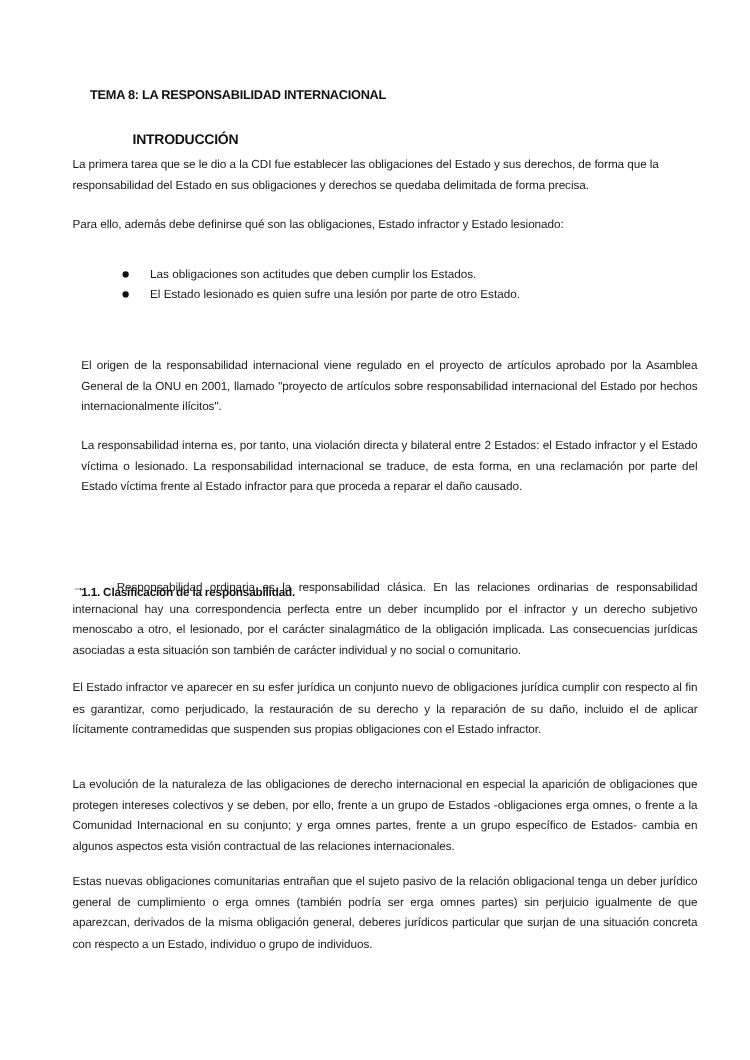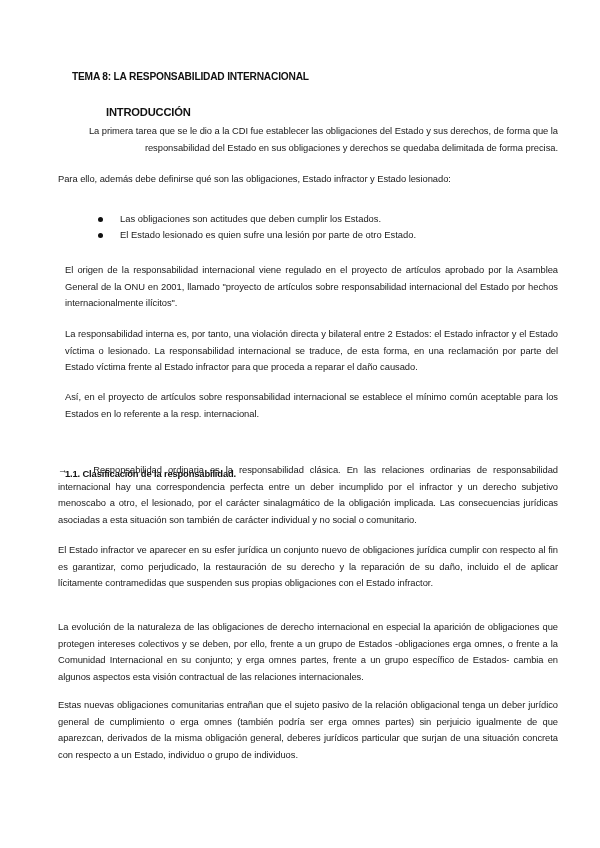--- a/index.html
+++ b/index.html
@@ -27,20 +27,21 @@
       position: absolute;
       left: 58px;
       width: 500px;
       font-size: 9.4px;
       line-height: 16.6px;
       letter-spacing: -0.05px;
     }
     .indent {
       left: 65px;
       width: 493px;
+      margin-top: 22px;
     }
     .justify {
       text-align: justify;
       text-align-last: left;
     }
     .title {
       position: absolute;
       left: 72px;
       font-size: 10.2px;
       font-weight: bold;
@@ -92,40 +93,39 @@
   </style>
 </head>
 <body>
 
 <div class="page">
 
   <div class="title" style="top:71px;">TEMA 8: LA RESPONSABILIDAD INTERNACIONAL</div>
 
   <div class="heading2" style="top:106px;">INTRODUCCIÓN</div>
 
-  <p class="block" style="top:123px;text-align:right;">La primera tarea que se le dio a la CDI fue establecer las obligaciones del Estado y sus derechos, de forma que la responsabilidad del Estado en sus obligaciones y derechos se quedaba delimitada de forma precisa.</p>
+  <p class="block" style="top:123px;">La primera tarea que se le dio a la CDI fue establecer las obligaciones del Estado y sus derechos, de forma que la responsabilidad del Estado en sus obligaciones y derechos se quedaba delimitada de forma precisa.</p>
 
   <p class="block" style="top:171px;">Para ello, además debe definirse qué son las obligaciones, Estado infractor y Estado lesionado:</p>
 
   <ul class="bullets">
     <li>
       <span class="bullet-dot"></span>
       <span>Las obligaciones son actitudes que deben cumplir los Estados.</span>
     </li>
     <li>
       <span class="bullet-dot"></span>
       <span>El Estado lesionado es quien sufre una lesión por parte de otro Estado.</span>
     </li>
   </ul>
 
   <p class="block indent justify" style="top:262px;">El origen de la responsabilidad internacional viene regulado en el proyecto de artículos aprobado por la Asamblea General de la ONU en 2001, llamado "proyecto de artículos sobre responsabilidad internacional del Estado por hechos internacionalmente ilícitos".</p>
 
   <p class="block indent justify" style="top:326px;">La responsabilidad interna es, por tanto, una violación directa y bilateral entre 2 Estados: el Estado infractor y el Estado víctima o lesionado. La responsabilidad internacional se traduce, de esta forma, en una reclamación por parte del Estado víctima frente al Estado infractor para que proceda a reparar el daño causado.</p>
 
-  <p class="block indent justify" style="top:389px;">Así, en el proyecto de artículos sobre responsabilidad internacional se establece el mínimo común aceptable para los Estados en lo referente a la resp. internacional.</p>
 
   <div class="subheading" style="top:436px;margin-top:32px;">1.1. Clasificación de la responsabilidad.</div>
 
   <p class="block justify" style="top:462px;"><span>→</span> <span class="bold">Responsabilidad ordinaria</span><span> es la responsabilidad clásica. En las relaciones ordinarias de responsabilidad internacional hay una correspondencia perfecta entre un deber incumplido por el infractor y un derecho subjetivo menoscabo a otro, el lesionado, por el carácter sinalagmático de la obligación implicada. Las consecuencias jurídicas asociadas a esta situación son también de carácter individual y no social o comunitario.</span></p>
 
   <p class="block justify" style="top:542px;">El Estado infractor ve aparecer en su esfer jurídica un conjunto nuevo de obligaciones jurídica cumplir con respecto al fin es garantizar, como perjudicado, la restauración de su derecho y la reparación de su daño, incluido el de aplicar lícitamente contramedidas que suspenden sus propias obligaciones con el Estado infractor.</p>
 
   <p class="block justify" style="top:619px;">La evolución de la naturaleza de las obligaciones de derecho internacional en especial la aparición de obligaciones que protegen intereses colectivos y se deben, por ello, frente a un grupo de Estados -obligaciones erga omnes, o frente a la Comunidad Internacional en su conjunto; y erga omnes partes, frente a un grupo específico de Estados- cambia en algunos aspectos esta visión contractual de las relaciones internacionales.</p>
 
   <p class="block justify" style="top:697px;">Estas nuevas obligaciones comunitarias entrañan que el sujeto pasivo de la relación obligacional tenga un deber jurídico general de cumplimiento o erga omnes (también podría ser erga omnes partes) sin perjuicio igualmente de que aparezcan, derivados de la misma obligación general, deberes jurídicos particular que surjan de una situación concreta con respecto a un Estado, individuo o grupo de individuos.</p>

